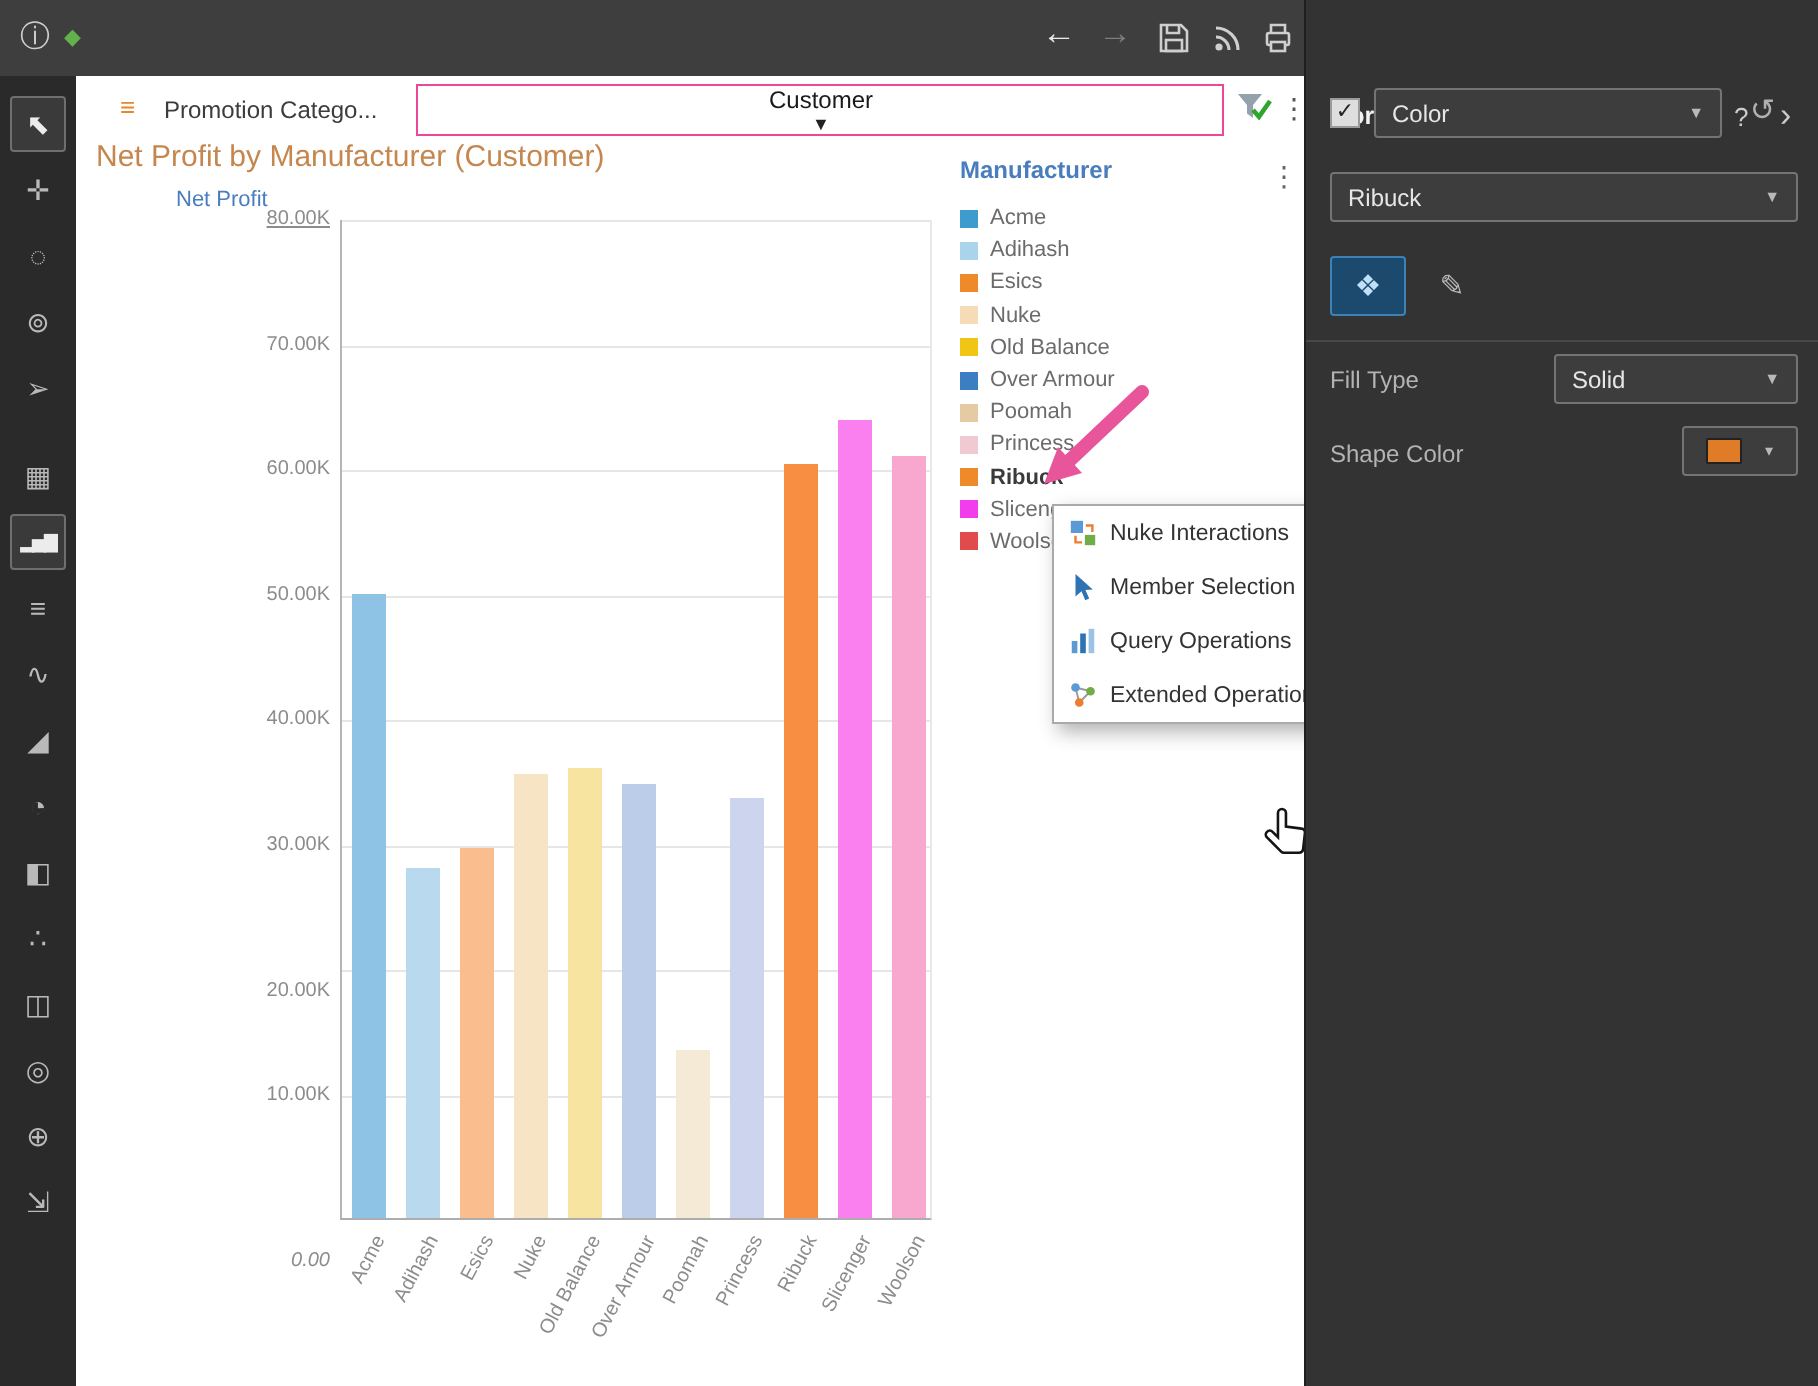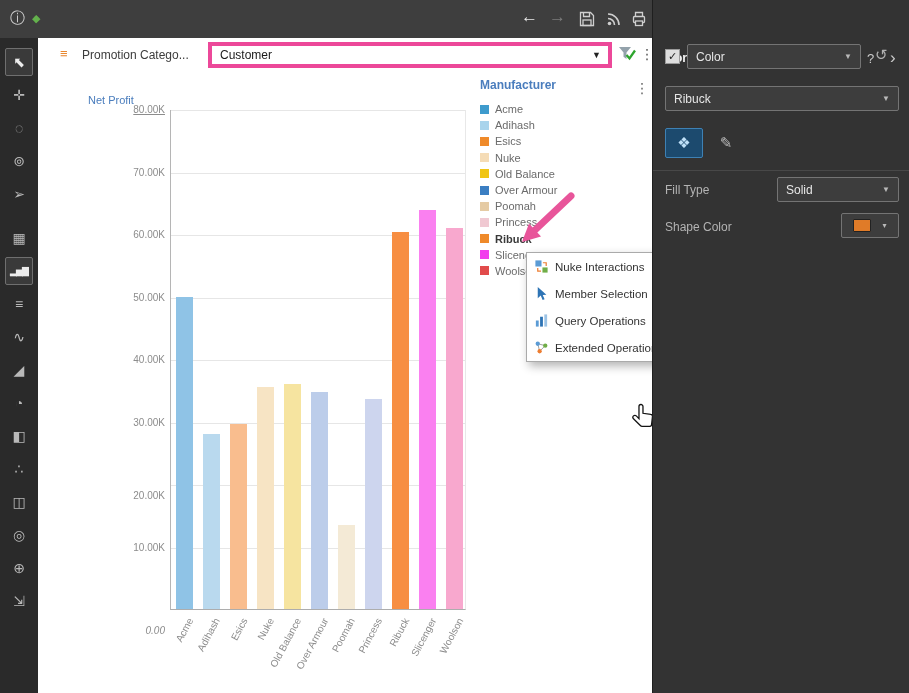--- a/index.html
+++ b/index.html
@@ -27,22 +27,22 @@
   .tool:nth-child(6) { margin-top:16px; }
   .tool[data-name="bar-chart-visual-tool"] span { font-size:9px; letter-spacing:-1px; }
 
   
   .main { position:absolute; left:38px; top:38px; width:614px; height:655px; background:#ffffff; overflow:hidden; }
 
   .filterbar { position:absolute; left:0; top:0; width:614px; height:34px; background:#ffffff; }
   .param-icon { position:absolute; left:22px; top:8px; color:#e8872f; font-size:13px; }
   .param-label { position:absolute; left:44px; top:10px; font-size:12px; color:#3c3c3c; }
   .combo { position:absolute; left:170px; top:4px; width:404px; height:26px; background:#fff;
-           border:4px solid #ec4899; display:flex; align-items:center; justify-content:space-between;
-           padding:0 7px 0 8px; cursor:pointer; }
+           border:1px solid #ec4899; display:flex; align-items:center; justify-content:space-between;
+           padding:0 7px 0 8px; cursor:pointer;flex-direction:column; }
   .combo-value { font-size:12px; color:#1a1a1a; }
   .combo-caret { font-size:9px; color:#222; }
   .funnel { position:absolute; left:579px; top:7px; width:19px; height:19px; cursor:pointer; }
   .fb-kebab { position:absolute; left:602px; top:8px; font-size:14px; color:#555; cursor:pointer; }
 
   .chart-title { position:absolute; left:10px; top:32px; font-size:15px; color:#c5874e; }
   .ylabel { position:absolute; left:10px; top:56px; font-size:11px; color:#4a7dbd;padding-left:40px; }
   .chart-kebab { position:absolute; left:597px; top:42px; font-size:14px; color:#666; cursor:pointer; }
 
   .plot { position:absolute; left:132px; top:72px; width:296px; height:500px;
@@ -205,20 +205,21 @@
       </div>
       <span class="funnel" data-name="filter-icon">
         <svg width="19" height="19" viewBox="0 0 19 19">
           <path d="M2 2 h12 l-4.5 5.5 v6.5 l-3 -2.2 V7.5 Z" fill="#93a2ab"></path>
           <path d="M9.5 10 l3 3.4 L18 5.5" stroke="#2ea52e" stroke-width="2.3" fill="none"></path>
         </svg>
       </span>
       <span class="fb-kebab" data-name="filterbar-kebab-menu">⋮</span>
     </div>
 
+    <div class="chart-title" data-name="chart-title">Net Profit by Manufacturer (Customer)</div>
     <div class="ylabel" data-name="y-axis-title">Net Profit</div>
     <span class="chart-kebab" data-name="chart-kebab-menu">⋮</span>
 
     <div class="plot" id="plot" data-name="plot-area">
         <div class="grid" data-name="gridline" style="top: 0px;"></div>
         <div class="ytick" data-name="y-tick-label" style="top: -6px; text-decoration: underline;">80.00K</div>
         <div class="grid" data-name="gridline" style="top: 62.5px;"></div>
         <div class="ytick" data-name="y-tick-label" style="top: 56.5px;">70.00K</div>
         <div class="grid" data-name="gridline" style="top: 125px;"></div>
         <div class="ytick" data-name="y-tick-label" style="top: 119px;">60.00K</div>

